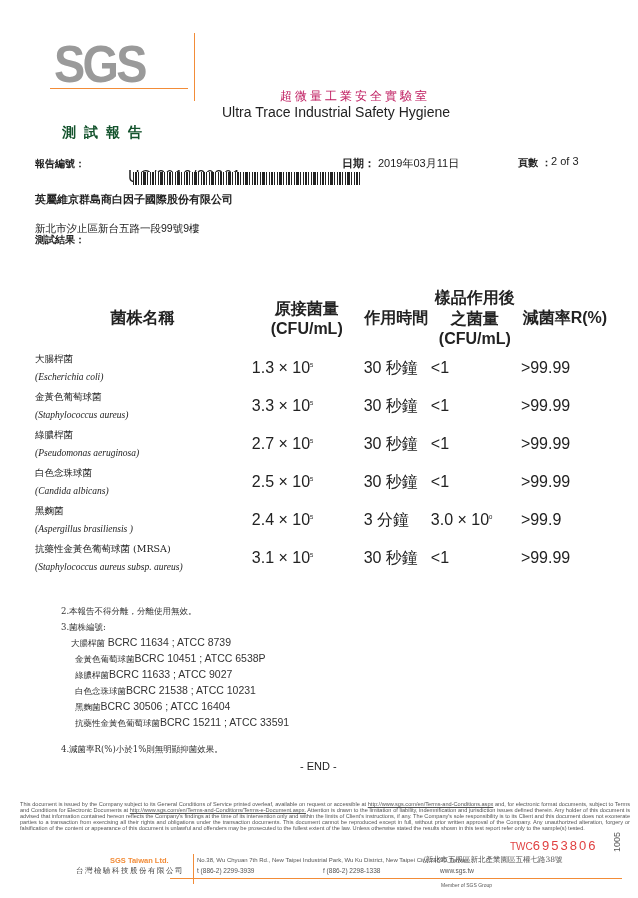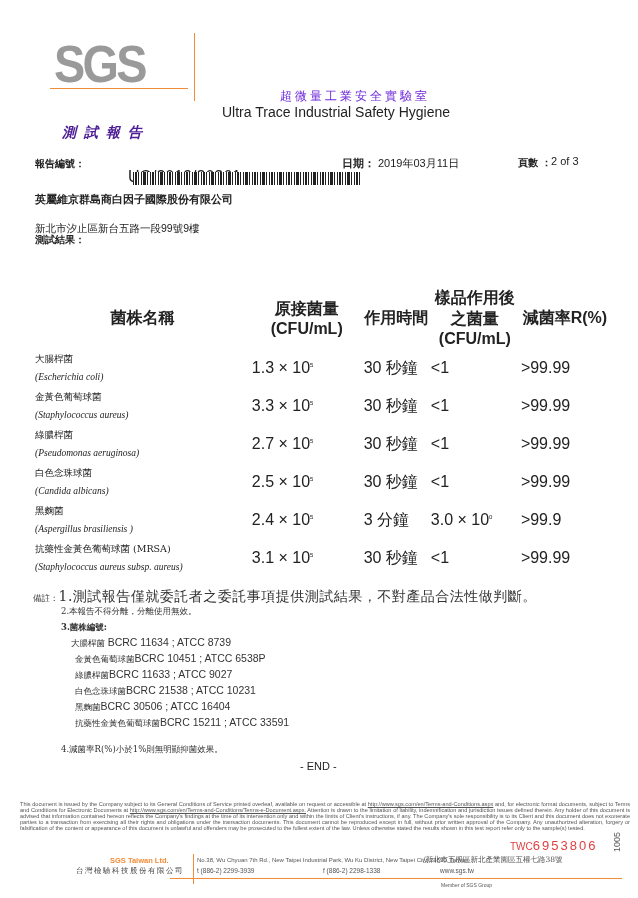--- a/index.html
+++ b/index.html
@@ -7,23 +7,23 @@
   body { position: relative; font-family: "Liberation Sans", sans-serif; color: #222; }
   .serif { font-family: "DejaVu Serif", "Liberation Serif", serif; }
   .abs { position: absolute; }
 
   
   .logo { left: 50px; top: 30px; width: 120px; height: 60px; }
   .logo-text { position: absolute; left: 4px; top: 4px; font-family: "Liberation Sans", sans-serif; font-weight: bold; font-size: 52px; color: #9a9a9a; letter-spacing: -3px; transform: scaleX(0.9); transform-origin: left; }
   .logo-hline { position: absolute; left: 0; top: 58px; width: 138px; height: 1px; background: #f28c38; }
   .logo-vline { position: absolute; left: 144px; top: 3px; width: 1px; height: 68px; background: #f28c38; }
 
-  .lab-cn { left: 280px; top: 88px; font-size: 12px; letter-spacing: 3px; color: #6d28d9; }
+  .lab-cn { left: 280px; top: 88px; font-size: 12px; letter-spacing: 3px; color: #be185d; }
   .lab-en { left: 222px; top: 104px; font-size: 14px; color: #222; }
-  .doc-title { left: 62px; top: 124px; font-size: 14px; font-weight: bold; letter-spacing: 8px; color: #4c1d95; font-style: italic; }
+  .doc-title { left: 62px; top: 124px; font-size: 14px; font-weight: bold; letter-spacing: 8px; color: #14532d; }
 
   .meta-label { left: 35px; top: 157px; font-size: 10px; font-weight: bold; }
   .report-no { left: 128px; top: 168px; font-size: 16px; }
   .date-label { left: 342px; top: 156px; font-size: 11px; font-weight: bold; }
   .date-val { left: 378px; top: 156px; font-size: 11px; }
   .page-label { left: 518px; top: 156px; font-size: 10px; font-weight: bold; }
   .page-val { left: 551px; top: 155px; font-size: 11px; }
 
   .barcode { left: 133px; top: 172px; width: 228px; height: 13px;
     background: repeating-linear-gradient(90deg,
@@ -163,25 +163,22 @@
         <td><span>3.1 × 10</span><sup>5</sup></td>
         <td>30 秒鐘</td>
         <td><span>&lt;1</span><sup></sup></td>
         <td>&gt;99.99</td>
       </tr>
     </tbody>
   </table>
 </div>
 
 <div class="abs notes" style="width:600px;height:170px;">
-  <div class="note-line" style="left:0;top:4px;">
-    <span class="note-head">備註：</span><span class="note-1">1.測試報告僅就委託者之委託事項提供測試結果，不對產品合法性做判斷。</span>
-  </div>
   <div class="note-line" style="left:28px;top:22px;">2.本報告不得分離，分離使用無效。</div>
-  <div class="note-line" style="left:28px;top:38px;font-weight:bold;">3.菌株編號:</div>
+  <div class="note-line" style="left:28px;top:38px;">3.菌株編號:</div>
   <div class="note-line" style="left:38px;top:52px;"><span>大腸桿菌</span> <span class="sans">BCRC 11634 ; ATCC 8739</span></div>
   <div class="note-line" style="left:42px;top:68px;"><span>金黃色葡萄球菌</span><span class="sans">BCRC 10451 ; ATCC 6538P</span></div>
   <div class="note-line" style="left:42px;top:84px;"><span>綠膿桿菌</span><span class="sans">BCRC 11633 ; ATCC 9027</span></div>
   <div class="note-line" style="left:42px;top:100px;"><span>白色念珠球菌</span><span class="sans">BCRC 21538 ; ATCC 10231</span></div>
   <div class="note-line" style="left:42px;top:116px;"><span>黑麴菌</span><span class="sans">BCRC 30506 ; ATCC 16404</span></div>
   <div class="note-line" style="left:42px;top:132px;"><span>抗藥性金黃色葡萄球菌</span><span class="sans">BCRC 15211 ; ATCC 33591</span></div>
   <div class="note-line" style="left:28px;top:160px;">4.減菌率R(%)小於1%則無明顯抑菌效果。</div>
 </div>
 
 <div class="abs end-mark">- END -</div>

